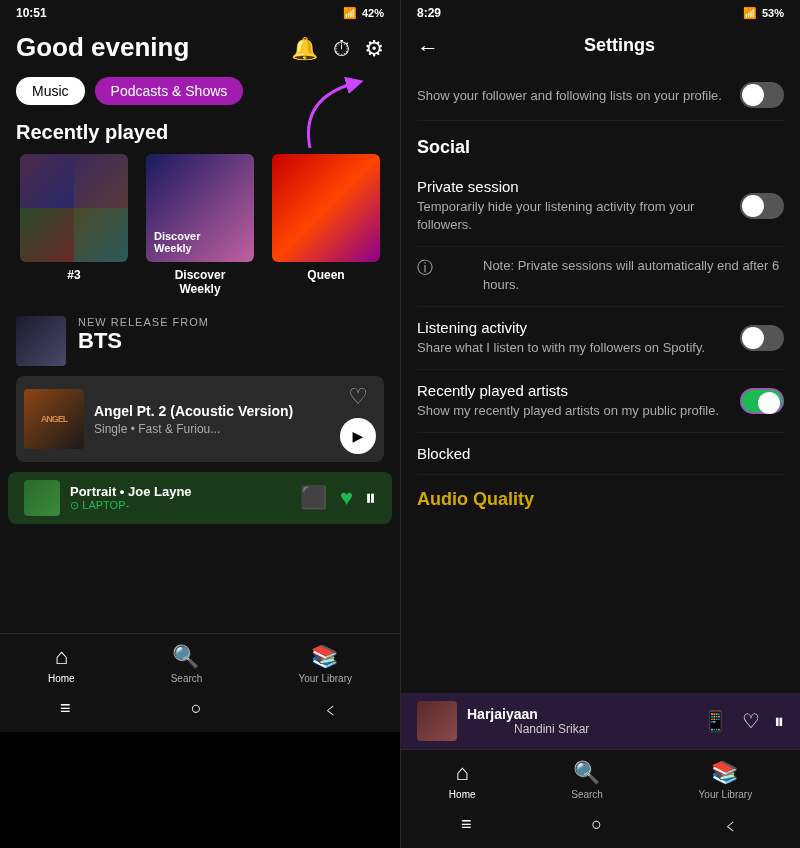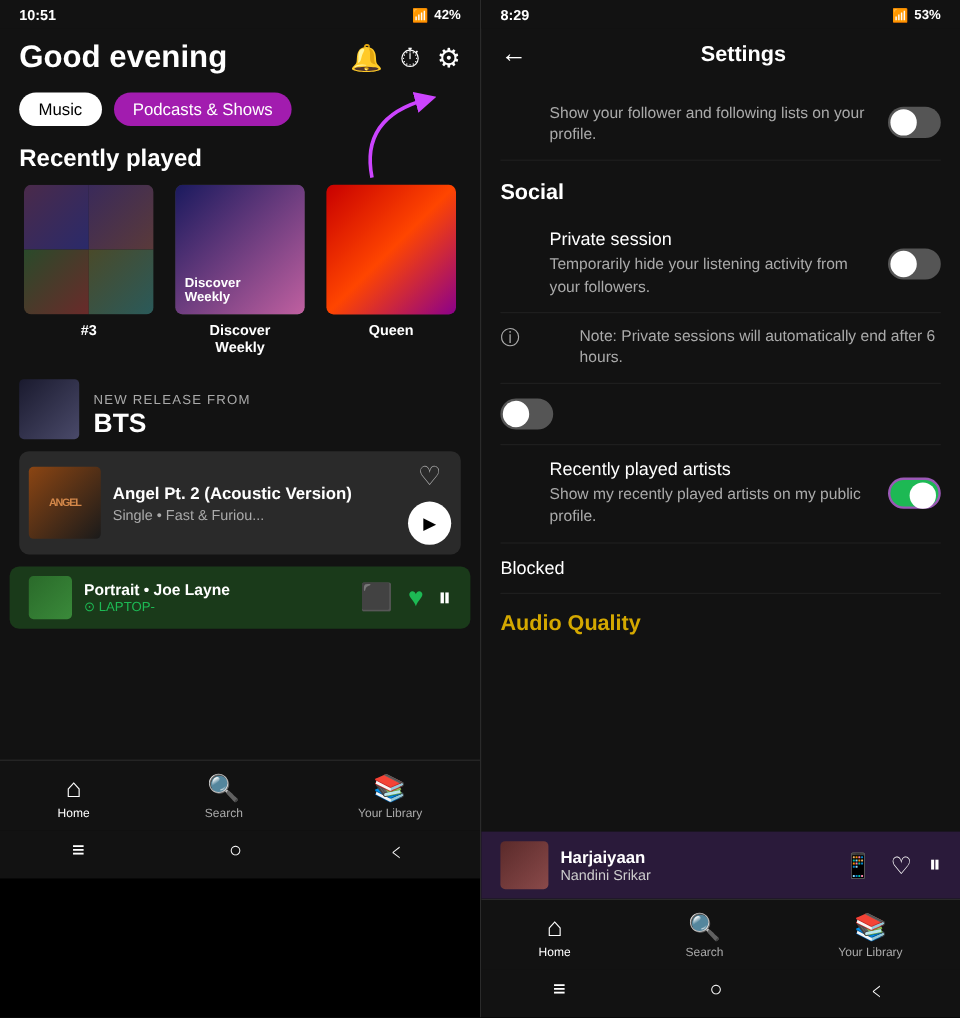--- a/index.html
+++ b/index.html
@@ -165,21 +165,21 @@
     }
 
     .queen-thumb {
       background: linear-gradient(135deg, #8b0000, #ff6600, #800080);
       border-radius: 6px;
     }
 
     .new-release-section {
       padding: 8px 16px 10px;
       display: flex;
-      align-items: flex-end;
+      align-items: flex-start;
       gap: 12px;
     }
 
     .bts-thumb {
       width: 50px;
       height: 50px;
       border-radius: 4px;
       background: linear-gradient(135deg, #1a1a2e, #4a4a6a);
     }
 
@@ -439,21 +439,20 @@
     .setting-desc {
       color: #aaa;
       font-size: 13px;
       margin-top: 3px;
       line-height: 1.4;
     }
 
     .setting-label-block {
       flex: 1;
       padding-right: 16px;
-      margin-left: 41px;
     }
 
     .toggle {
       width: 44px;
       height: 26px;
       border-radius: 13px;
       background: #555;
       position: relative;
       flex-shrink: 0;
     }
@@ -541,20 +540,21 @@
 
     .np-title-right {
       color: #fff;
       font-size: 14px;
       font-weight: 600;
     }
 
     .np-artist-right {
       color: #ccc;
       font-size: 12px;
+      margin-left: 47px;
     }
 
     .np-actions-right {
       display: flex;
       gap: 14px;
       align-items: center;
     }
 
     .np-icon-right {
       color: #fff;
@@ -732,20 +732,24 @@
         <div class="toggle-knob off"></div>
       </div>
     </div>
 
     <div class="note-row">
       <span class="info-icon">ⓘ</span>
       <div class="note-text">Note: Private sessions will automatically end after 6 hours.</div>
     </div>
 
     <div class="setting-row-inline">
+      <div class="setting-label-block">
+        <div class="setting-label">Listening activity</div>
+        <div class="setting-desc">Share what I listen to with my followers on Spotify.</div>
+      </div>
       <div class="toggle">
         <div class="toggle-knob off"></div>
       </div>
     </div>
 
     <div class="setting-row-inline">
       <div class="setting-label-block">
         <div class="setting-label">Recently played artists</div>
         <div class="setting-desc">Show my recently played artists on my public profile.</div>
       </div>

